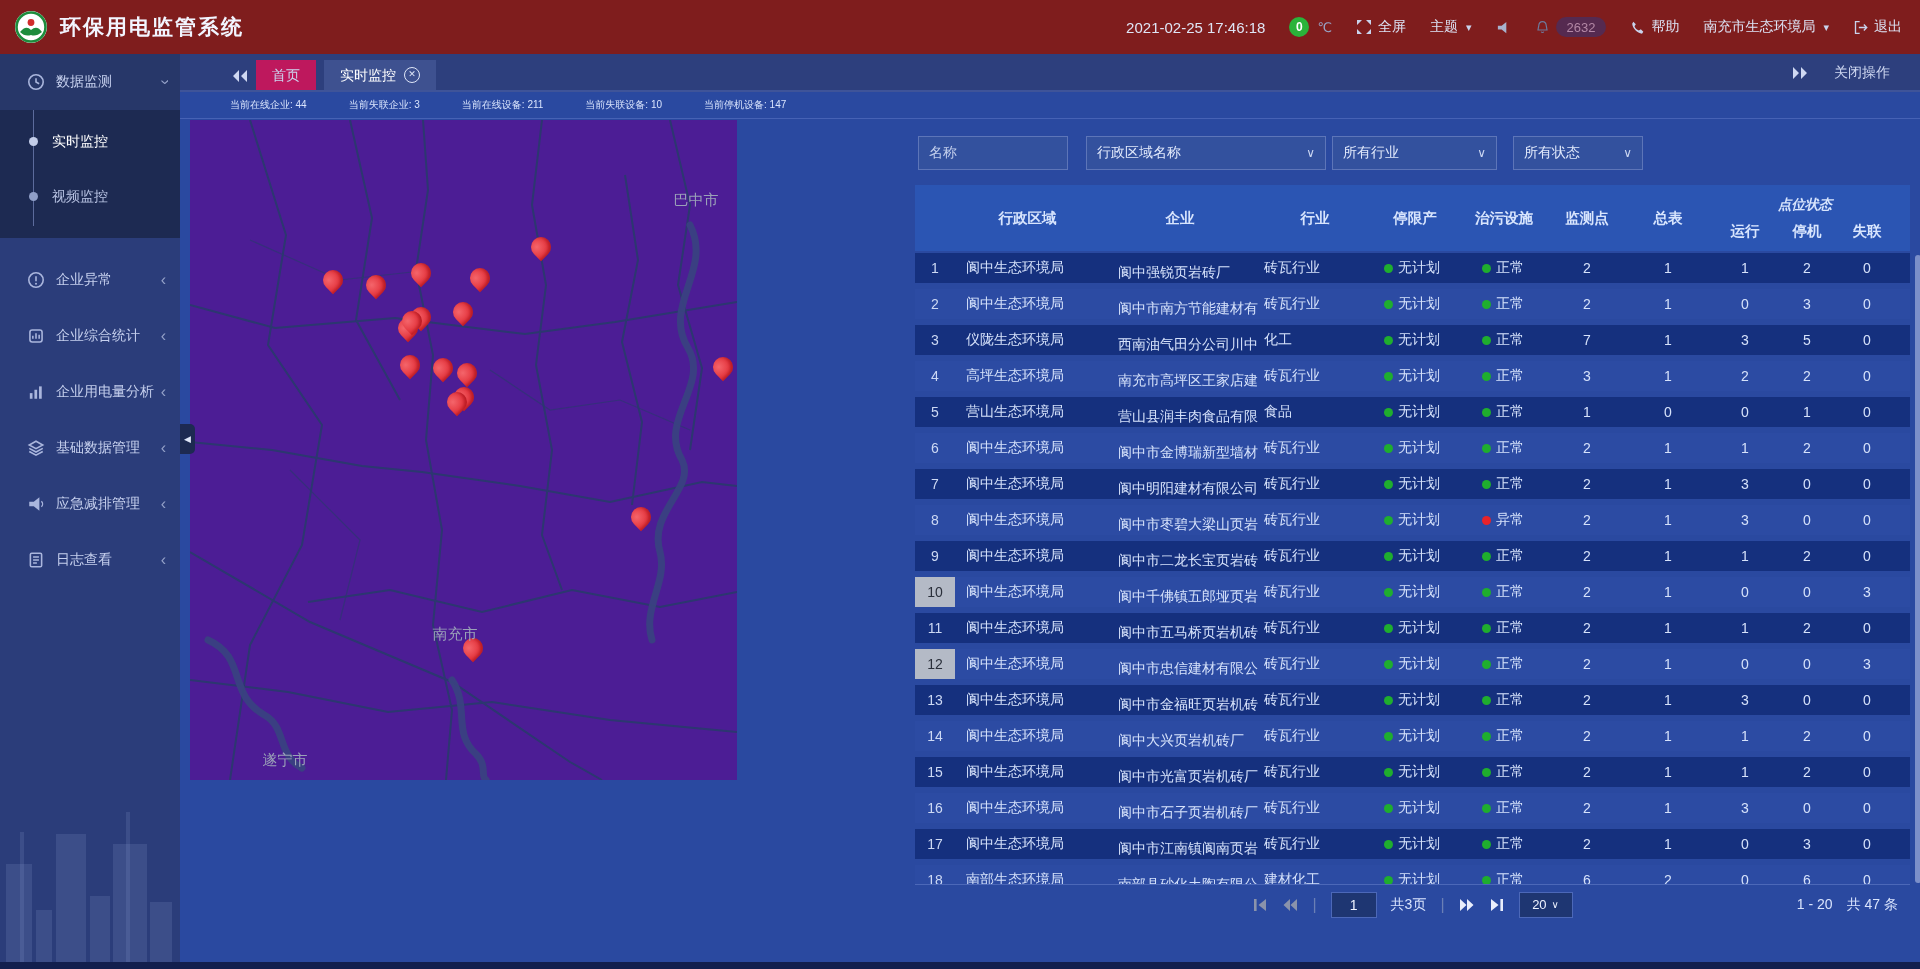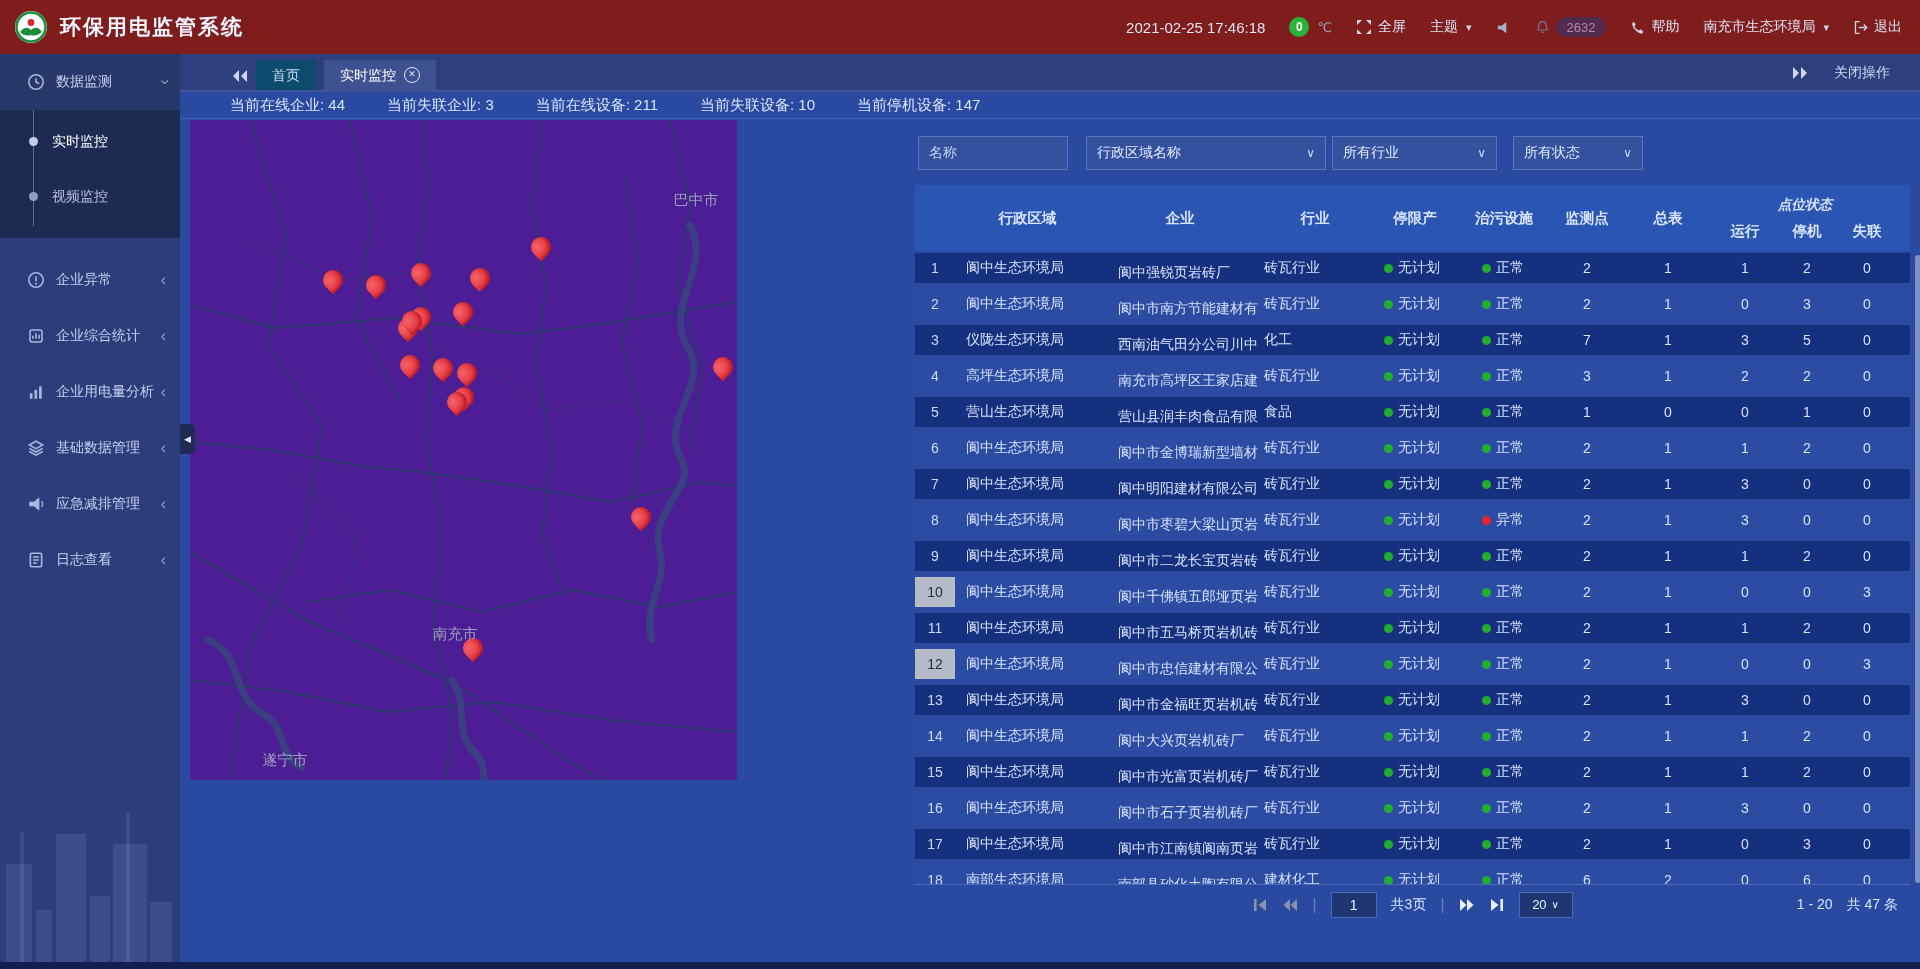--- a/index.html
+++ b/index.html
@@ -34,28 +34,28 @@
   .s-subitem.active::before{background:#c3cde9;}
   .skyline{position:absolute;left:0;bottom:0;width:180px;height:200px;}
   .bld{position:absolute;bottom:0;background:rgba(150,170,220,0.16);}
 
   .collapse-handle{position:absolute;left:180px;top:424px;width:15px;height:30px;background:#1d2a52;border-radius:0 5px 5px 0;display:flex;align-items:center;justify-content:center;color:#dfe6f8;font-size:9px;cursor:pointer;z-index:25;}
 
   
   .tabbar{position:absolute;left:180px;top:54px;width:1740px;height:36px;background:#2d3f7d;border-bottom:2px solid #3f5499;display:flex;align-items:flex-end;z-index:10;}
   .tab-backall{margin-left:52px;margin-bottom:7px;cursor:pointer;color:#cfd8f2;}
   .tab{height:30px;line-height:30px;padding:0 16px;font-size:14px;color:#ccd6f0;margin-left:8px;cursor:pointer;display:flex;align-items:center;gap:8px;}
-  .tab.home{background:#0c4a6e;}
+  .tab.home{background:#be185d;}
   .tab.active{background:#3e5190;color:#fff;}
   .tab-close{width:14px;height:14px;border:1px solid #dfe6f8;border-radius:50%;font-size:9px;line-height:12px;text-align:center;color:#dfe6f8;}
   .tab-right{margin-left:auto;display:flex;align-items:center;gap:26px;margin-right:30px;margin-bottom:8px;}
   .close-ops{font-size:14px;color:#cfd8f2;cursor:pointer;}
 
   
-  .statsbar{position:absolute;left:180px;top:92px;width:1740px;height:27px;background:#2a49a0;border-bottom:1px solid #4662b5;display:flex;align-items:center;padding-left:50px;gap:42px;font-size:15px;color:#d9e4fd;box-sizing:border-box;z-index:5;}
+  .statsbar{position:absolute;left:180px;top:92px;width:1740px;height:27px;background:#2a49a0;border-bottom:1px solid #4662b5;display:flex;align-items:center;padding-left:50px;gap:42px;font-size:10px;color:#d9e4fd;box-sizing:border-box;z-index:5;}
   .stat{white-space:nowrap;}
 
   
   .map{position:absolute;left:190px;top:120px;width:547px;height:660px;background:#4c1d95;overflow:hidden;}
   .map svg{position:absolute;left:0;top:0;}
   .road{fill:none;stroke:#2c3770;stroke-width:2;}
   .road.thin{stroke-width:1.2;opacity:.7;}
   .river{fill:none;stroke:#38447f;stroke-width:7;stroke-linecap:round;opacity:.9;}
   .map-city{position:absolute;color:#9aa2b8;font-size:15px;transform:translate(-50%,-50%);white-space:nowrap;}
   .pin{position:absolute;width:20px;height:20px;border-radius:50% 50% 50% 0;transform:rotate(-45deg);background:radial-gradient(circle at 35% 35%, #f4656b, #e12c35 72%);box-shadow:inset -2px -2px 3px rgba(120,0,10,.35);cursor:pointer;}

